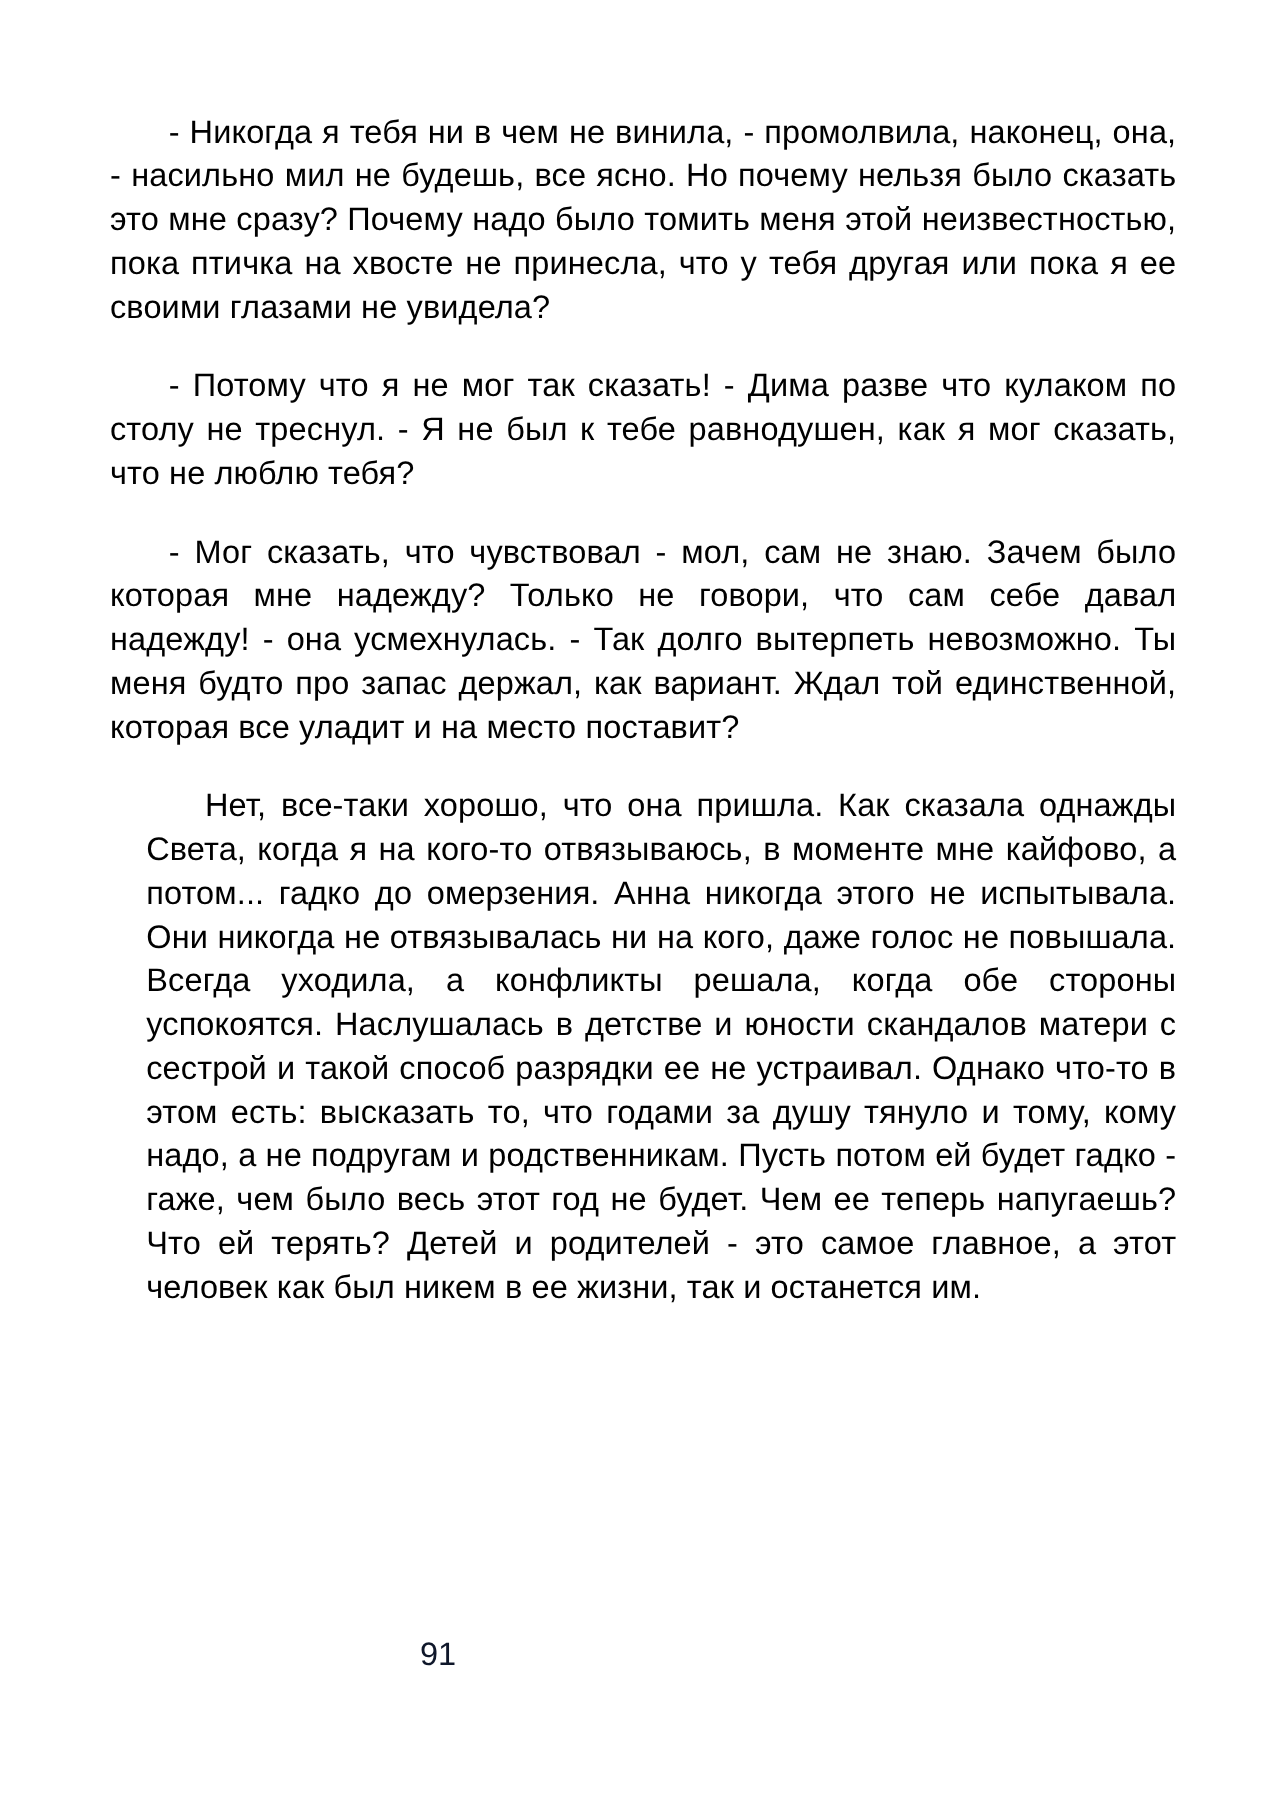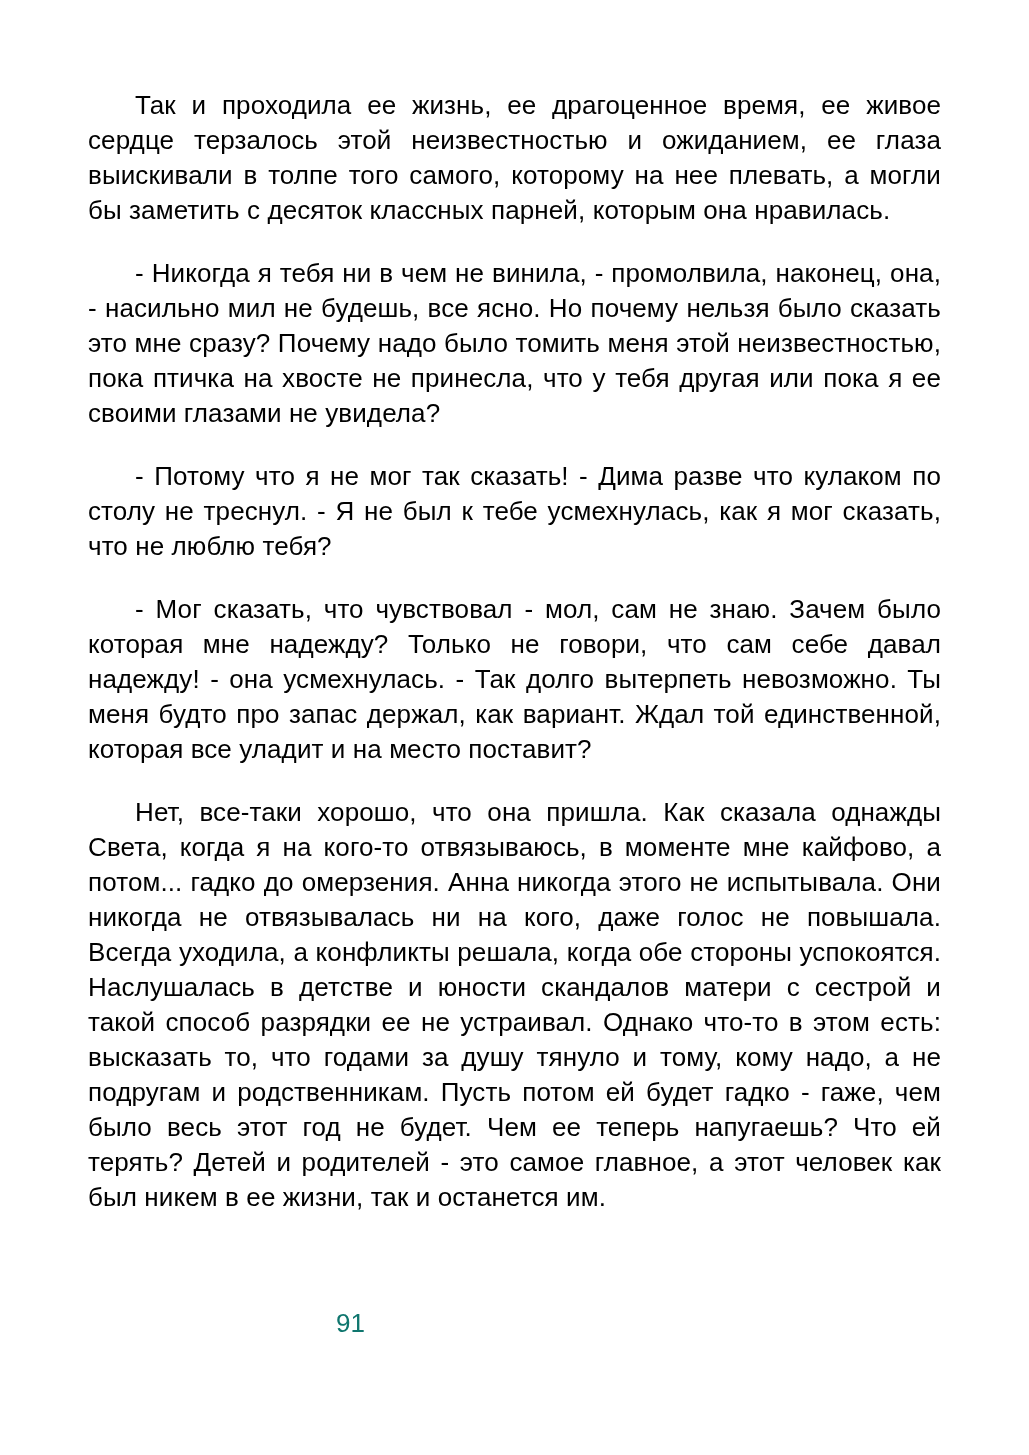--- a/index.html
+++ b/index.html
@@ -26,36 +26,36 @@
       line-height: 35px;
       text-align: justify;
       letter-spacing: 0.1px;
     }
     .text-block p {
       margin: 0 0 28px 0;
       text-indent: 47px;
     }
     .text-block p:last-child {
       margin-bottom: 0;
+      margin-left: 29px;
     }
     .page-number {
       position: absolute;
       left: 336px;
       top: 1306px;
       font-size: 26px;
       line-height: 35px;
-      color: #0f766e;
+      color: #0f172a;
     }
   </style>
 </head>
 <body>
 
 <div class="page">
   <div class="text-block">
-    <p>Так и проходила ее жизнь, ее драгоценное время, ее живое сердце терзалось этой неизвестностью и ожиданием, ее глаза выискивали в толпе того самого, которому на нее плевать, а могли бы заметить с десяток классных парней, которым она нравилась.</p>
     <p>- Никогда я тебя ни в чем не винила, - промолвила, наконец, она, - насильно мил не будешь, все ясно. Но почему нельзя было сказать это мне сразу? Почему надо было томить меня этой неизвестностью, пока птичка на хвосте не принесла, что у тебя другая или пока я ее своими глазами не увидела?</p>
-    <p>- Потому что я не мог так сказать! - Дима разве что кулаком по столу не треснул. - Я не был к тебе усмехнулась, как я мог сказать, что не люблю тебя?</p>
+    <p>- Потому что я не мог так сказать! - Дима разве что кулаком по столу не треснул. - Я не был к тебе равнодушен, как я мог сказать, что не люблю тебя?</p>
     <p>- Мог сказать, что чувствовал - мол, сам не знаю. Зачем было которая мне надежду? Только не говори, что сам себе давал надежду! - она усмехнулась. - Так долго вытерпеть невозможно. Ты меня будто про запас держал, как вариант. Ждал той единственной, которая все уладит и на место поставит?</p>
     <p>Нет, все-таки хорошо, что она пришла. Как сказала однажды Света, когда я на кого-то отвязываюсь, в моменте мне кайфово, а потом... гадко до омерзения. Анна никогда этого не испытывала. Они никогда не отвязывалась ни на кого, даже голос не повышала. Всегда уходила, а конфликты решала, когда обе стороны успокоятся. Наслушалась в детстве и юности скандалов матери с сестрой и такой способ разрядки ее не устраивал. Однако что-то в этом есть: высказать то, что годами за душу тянуло и тому, кому надо, а не подругам и родственникам. Пусть потом ей будет гадко - гаже, чем было весь этот год не будет. Чем ее теперь напугаешь? Что ей терять? Детей и родителей - это самое главное, а этот человек как был никем в ее жизни, так и останется им.</p>
   </div>
 
   <div class="page-number">91</div>
 </div>
 
 </body></html>

